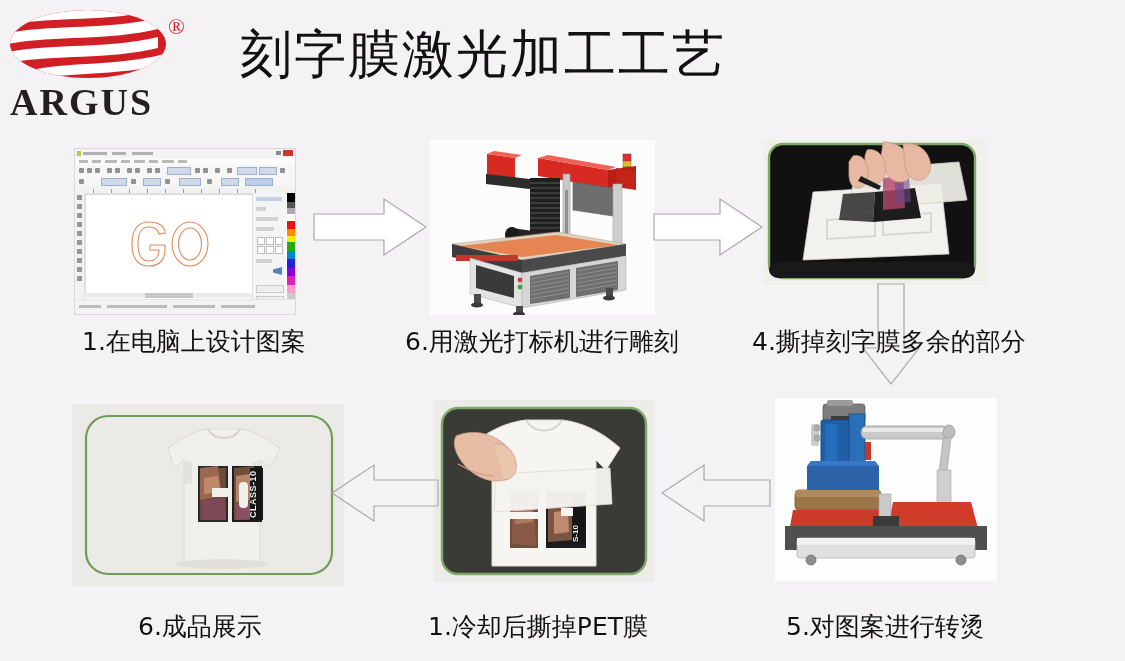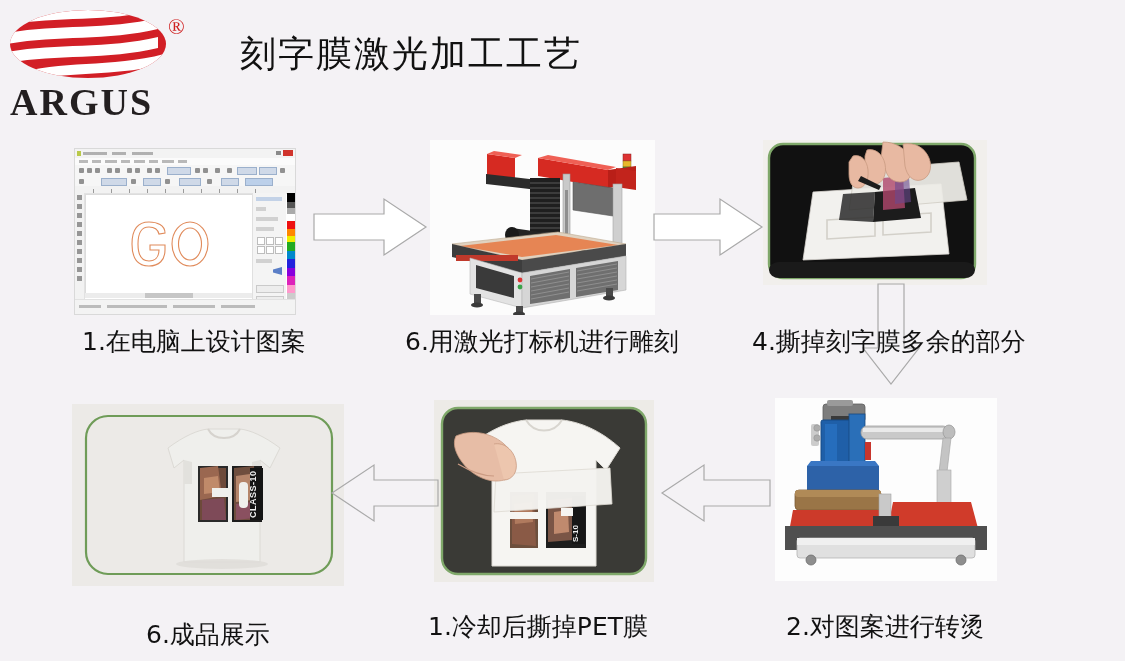--- a/index.html
+++ b/index.html
@@ -13,21 +13,21 @@
 
   
   .logo-wrap{position:absolute;left:8px;top:8px;width:200px;height:115px;}
   .logo-mark{position:absolute;left:0;top:0;width:160px;height:72px;}
   .logo-reg{position:absolute;left:160px;top:6px;font-size:22px;color:#cf1f1f;
             font-family:"Liberation Serif","DejaVu Serif",serif;}
   .logo-text{position:absolute;left:2px;top:72px;font-size:38px;letter-spacing:2px;
              font-weight:bold;color:#231f20;
              font-family:"Liberation Serif","DejaVu Serif",serif;}
   .title{position:absolute;left:240px;top:14px;width:660px;height:80px;
-         font-size:36px;line-height:80px;color:#111;letter-spacing:2px;
+         font-size:52px;line-height:80px;color:#111;letter-spacing:2px;
          font-family:"DejaVu Sans","Liberation Sans",sans-serif;white-space:nowrap;}
 
   
   .panel{position:absolute;background:#fff;overflow:hidden;}
   .cap{position:absolute;font-size:25px;color:#111;white-space:nowrap;
        font-family:"DejaVu Sans","Liberation Sans",sans-serif;z-index:30;}
 
   
   .arrow{position:absolute;z-index:5;}
   .arrow svg{display:block;width:100%;height:100%;}
@@ -89,21 +89,21 @@
   
   #p6{left:72px;top:404px;width:272px;height:182px;background:#e9e8e6;}
   .fs{position:absolute;left:0;top:0;width:272px;height:182px;}
 
   
   #c1{left:82px;top:325px;}
   #c2{left:405px;top:325px;}
   #c3{left:752px;top:325px;}
   #c4{left:786px;top:610px;}
   #c5{left:428px;top:610px;}
-  #c6{left:146px;top:610px;margin-top:8px;}
+  #c6{left:138px;top:610px;}
 
   
   #a1{left:312px;top:196px;width:116px;height:62px;}
   #a2{left:652px;top:196px;width:112px;height:62px;}
   #a3{left:860px;top:282px;width:62px;height:104px;}
   #a4{left:660px;top:462px;width:112px;height:62px;}
   #a5{left:330px;top:462px;width:110px;height:62px;}
 </style>
 </head>
 <body>
@@ -441,21 +441,21 @@
 
       <polygon points="10,128 212,128 212,152 10,152" fill="#4f4f4f"></polygon>
 
       <rect x="22" y="140" width="178" height="20" rx="3" fill="#e0e0e0" stroke="#b4b4b4" stroke-width=".8"></rect>
       <rect x="22" y="140" width="178" height="7" fill="#f0f0f0"></rect>
 
       <circle cx="36" cy="162" r="5" fill="#8e8e8e" stroke="#6d6d6d" stroke-width=".8"></circle>
       <circle cx="186" cy="162" r="5" fill="#8e8e8e" stroke="#6d6d6d" stroke-width=".8"></circle>
     </svg>
   </div>
-  <div class="cap" id="c4">2.对图案进行转烫</div>
+  <div class="cap" id="c4">5.对图案进行转烫</div>
 
   <div class="arrow" id="a4">
     <svg viewBox="0 0 112 62" preserveAspectRatio="none">
       <polygon points="110,18 44,18 44,3 2,31 44,59 44,44 110,44" fill="none" stroke="#a9a9a9" stroke-width="1.2"></polygon>
     </svg>
   </div>
 
   <div class="panel" id="p5">
     <svg class="ps" viewBox="0 0 220 182">
       <rect x="0" y="0" width="220" height="182" fill="#edebe7"></rect>

